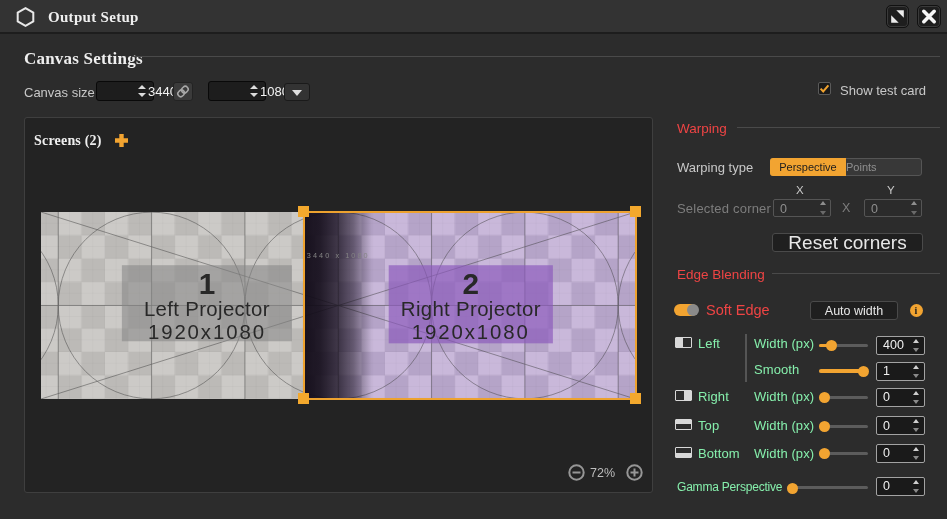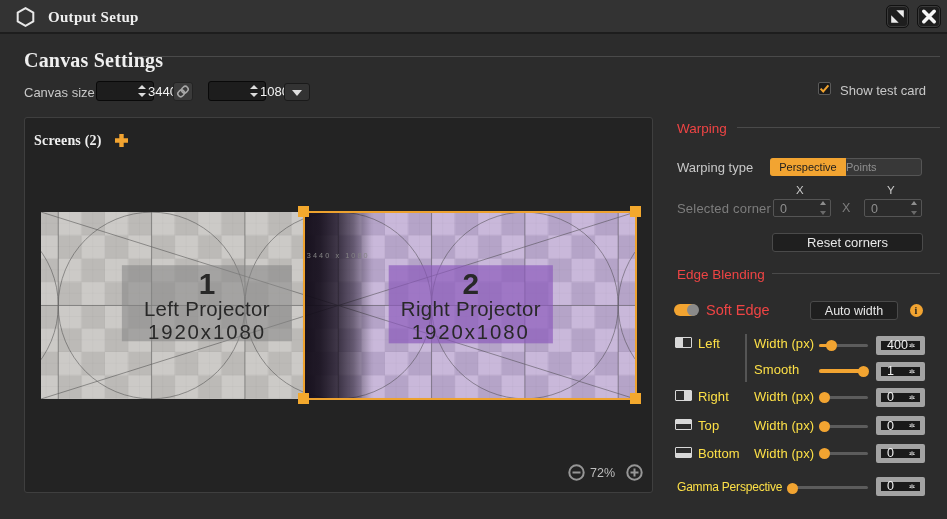--- a/index.html
+++ b/index.html
@@ -17,26 +17,26 @@
   .arrows { position:absolute; right:6px; top:0; bottom:0; width:9px; }
   .arrows .up { position:absolute; left:0; top:50%; margin-top:-6.5px; width:0; height:0;
     border-left:4px solid transparent; border-right:4px solid transparent;
     border-bottom:4.5px solid #dcdcdc; }
   .arrows .dn { position:absolute; left:0; top:50%; margin-top:2px; width:0; height:0;
     border-left:4px solid transparent; border-right:4px solid transparent;
     border-top:4.5px solid #dcdcdc; }
   .btn { background:#1f1f1f; border:1px solid #4a4a4a; border-radius:3px;
     color:#e8e8e8; text-align:center; }
   .orange { background:#f3a82d; }
-  .rowlbl { color:#fde047; font-size:13px; letter-spacing:0.1px; }
+  .rowlbl { color:#86efac; font-size:13px; letter-spacing:0.1px; }
   .slider-track { position:absolute; height:3px; background:#5c5c5c; border-radius:2px; }
   .slider-fill { position:absolute; height:3px; background:#f2a431; border-radius:2px; }
   .knob { position:absolute; width:11px; height:11px; border-radius:50%; background:#f2a431; }
   .sspin { position:absolute; width:49px; height:19px; background:#1a1a1a;
-    border:5px solid #a3a3a3; border-radius:2px; color:#f0f0f0; font-size:12.5px; }
+    border:1px solid #a3a3a3; border-radius:2px; color:#f0f0f0; font-size:12.5px; }
   .sspin .val { position:absolute; left:6px; top:50%; transform:translateY(-50%); }
   .sarrows .up { position:absolute; right:5px; top:2px; width:0; height:0;
     border-left:3.5px solid transparent; border-right:3.5px solid transparent;
     border-bottom:4.5px solid #cfcfcf; }
   .sarrows .dn { position:absolute; right:5px; bottom:2px; width:0; height:0;
     border-left:3.5px solid transparent; border-right:3.5px solid transparent;
     border-top:4.5px solid #8a8a8a; }
   .edgeicon { position:absolute; width:17px; height:11px; border:1.5px solid #d8d8d8;
     border-radius:1px; background:#2c2c2c; }
   .edgeicon .fill { position:absolute; background:#d8d8d8; }
@@ -52,21 +52,21 @@
 <div class="abs" style="left:886px;top:5px;width:23px;height:23px;background:#1e1e1e;border:1px solid #111;border-radius:5px;box-shadow:inset 0 0 0 1px #3a3a3a;"></div>
 <svg class="abs" style="left:886px;top:5px;" width="23" height="23" viewBox="0 0 23 23">
   <polygon points="10.3,5.2 17.8,5.2 17.8,12.7" fill="#ececec"></polygon>
   <polygon points="12.7,17.8 5.2,17.8 5.2,10.3" fill="#ececec"></polygon>
 </svg>
 <div class="abs" style="left:917px;top:5px;width:24px;height:23px;background:#1e1e1e;border:1px solid #111;border-radius:5px;box-shadow:inset 0 0 0 1px #3a3a3a;"></div>
 <svg class="abs" style="left:917px;top:5px;" width="24" height="23" viewBox="0 0 24 23">
   <path d="M6.8,6.3 L17.2,16.7 M17.2,6.3 L6.8,16.7" stroke="#f6f6f6" stroke-width="3.6" stroke-linecap="round"></path>
 </svg>
 
-<div class="abs serifhead" style="left:24px;top:49px;font-size:20px;letter-spacing:0.2px;">Canvas Settings</div>
+<div class="abs serifhead" style="left:24px;top:49px;font-size:17px;letter-spacing:0.2px;">Canvas Settings</div>
 <div class="abs hline" style="left:131px;top:56px;width:809px;"></div>
 
 <div class="abs lbl" style="left:24px;top:85px;">Canvas size</div>
 <div class="abs spin" style="left:96px;top:81px;width:58px;height:20px;">
   <span class="val">3440</span>
   <span class="arrows">
       <span class="up"></span>
       <span class="dn"></span>
     </span>
 </div>
@@ -187,21 +187,21 @@
     <span class="up" style="border-bottom-color:#8e8e8e;"></span>
     <span class="dn" style="border-top-color:#6a6a6a;"></span>
   </div>
 <div class="abs" style="left:842px;top:201px;color:#7d7d7d;font-size:12.5px;">X</div>
 <div class="abs" style="left:864px;top:199px;width:58px;height:18px;background:#2b2b2b;border:1px solid #555;border-radius:2px;"></div>
 <div class="abs" style="left:871px;top:202px;color:#8e8e8e;font-size:12.5px;">0</div>
 <div class="abs sarrows" style="left:864px;top:199px;width:58px;height:18px;">
     <span class="up" style="border-bottom-color:#8e8e8e;"></span>
     <span class="dn" style="border-top-color:#6a6a6a;"></span>
   </div>
-<div class="abs btn" style="left:772px;top:233px;width:151px;height:19px;font-size:13px;line-height:18px;">Reset corners</div>
+<div class="abs btn" style="left:772px;top:233px;width:151px;height:19px;font-size:19px;line-height:18px;">Reset corners</div>
 
 <div class="abs sanshead" style="left:677px;top:267px;font-size:13.5px;">Edge Blending</div>
 <div class="abs hline" style="left:772px;top:273px;width:168px;"></div>
 
 <div class="abs" style="left:674px;top:304px;width:24px;height:12px;border-radius:6px;background:#f2a431;"></div>
 <div class="abs" style="left:687px;top:304px;width:12px;height:12px;border-radius:50%;background:#8a8a8a;"></div>
 <div class="abs sanshead" style="left:706px;top:302px;font-size:14.5px;">Soft Edge</div>
 <div class="abs btn" style="left:810px;top:301px;width:88px;height:19px;font-size:12.5px;line-height:18px;">Auto width</div>
 <div class="abs" style="left:910px;top:304px;width:13px;height:13px;border-radius:50%;background:#f2a431;"></div>
 <div class="abs" style="left:914.5px;top:305px;color:#1d1d1d;font-size:10px;font-weight:bold;font-family:'Liberation Serif',serif;">i</div>

